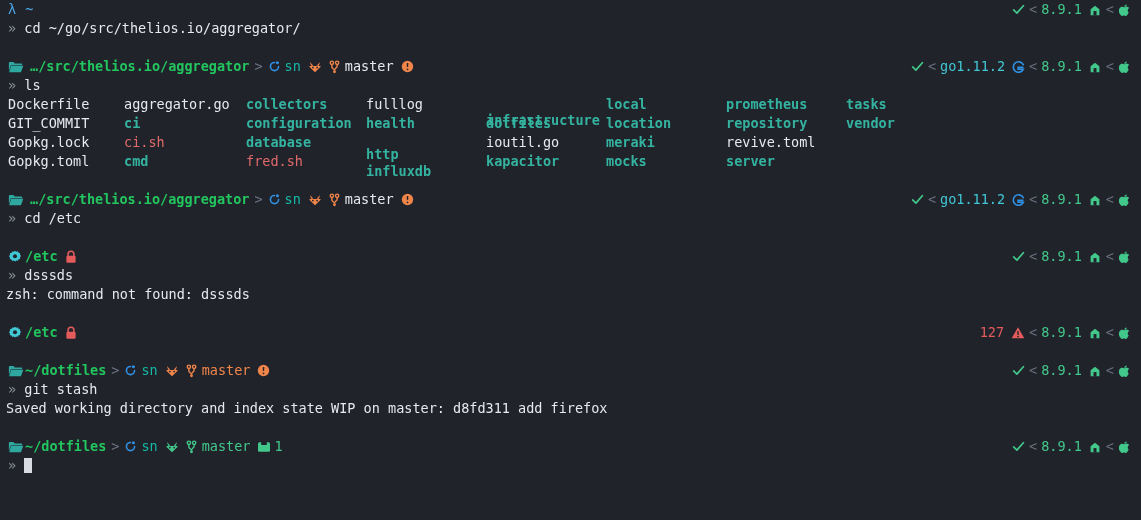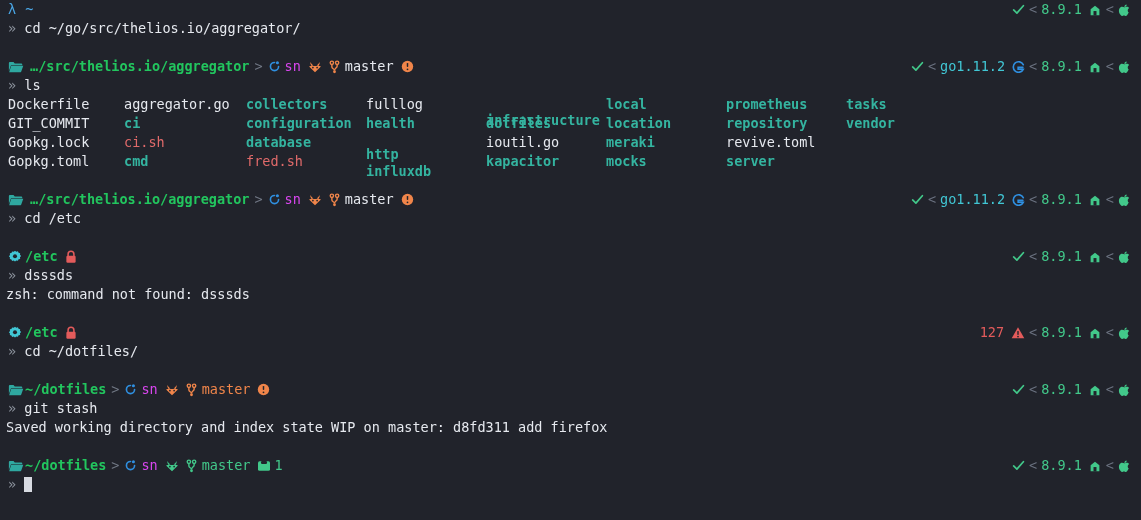--- a/index.html
+++ b/index.html
@@ -58,21 +58,21 @@
   
   .c-green     { color: #42c88a; }
   .c-green-b   { color: #22c55e; font-weight: bold; }
   .c-dirteal   { color: #34b4a0; font-weight: bold; }
   .c-cyan      { color: #41c6d4; }
   .c-lightblue { color: #4aa8e8; }
   .c-orange    { color: #f0854a; }
   .c-red       { color: #e35b5b; }
   .c-salmon    { color: #e06a6a; }
   .c-white     { color: #e6e9ef; }
-  .c-vcs       { color: #d946ef; }
+  .c-vcs       { color: #14b8a6; }
 
   .chev { color: #6b7280; padding: 0 4px; }
   .sep-gt { color: #707784; padding: 0 5px; }
   .promptchar { color: #8d939e; }
 
   
   .ls-grid {
     position: relative;
     height: 76px;
   }
@@ -366,21 +366,20 @@
               <path d="M3 14 V7.2 L8 3 L13 7.2 V14 Z" fill="#42c88a"></path>
               <rect x="6.3" y="9.2" width="3.4" height="5" fill="#21232b"></rect>
             </svg></span>
         <span class="chev">&lt;</span>
         <span class="icn"><svg width="13" height="14" viewBox="0 0 16 16">
               <path d="M10.6 1.2c-.7.1-1.5.5-2 1.1-.4.5-.8 1.3-.7 2.1.8.1 1.6-.4 2.1-1 .5-.6.8-1.4.6-2.2z" fill="#42c88a"></path>
               <path d="M12.9 11.4c-.3.8-.5 1.1-.9 1.8-.6.9-1.4 2.1-2.4 2.1-.9 0-1.1-.6-2.3-.6s-1.5.6-2.4.6c-1 0-1.8-1-2.4-2C.9 11.2.7 7.8 1.8 6c.8-1.3 2-2 3.2-2 1.2 0 1.9.6 2.9.6 1 0 1.6-.6 2.9-.6 1.1 0 2.2.6 3 1.6-2.6 1.4-2.2 5.1.1 5.8z" fill="#42c88a"></path>
             </svg></span>
       </div>
     </div>
-    <div class="cmd-row"><span class="promptchar">»</span><span> </span><span class="c-white">cd ~/dotfiles/</span></div>
   </div>
 
   <div class="spacer"></div>
 
   <div class="block">
     <div class="prompt-row">
       <span class="icn"><svg width="16" height="14" viewBox="0 0 18 14">
             <path d="M1 2.4 A1 1 0 0 1 2 1.4 H6.2 L7.6 3 H15 A1 1 0 0 1 16 4 V5 H3.4 L1 11.6 Z" fill="#2fa8a0"></path>
             <path d="M3.6 5.6 H17.2 L14.9 12.2 A.9 .9 0 0 1 14 12.8 H1.3 Z" fill="#2fa8a0"></path>
           </svg></span>

